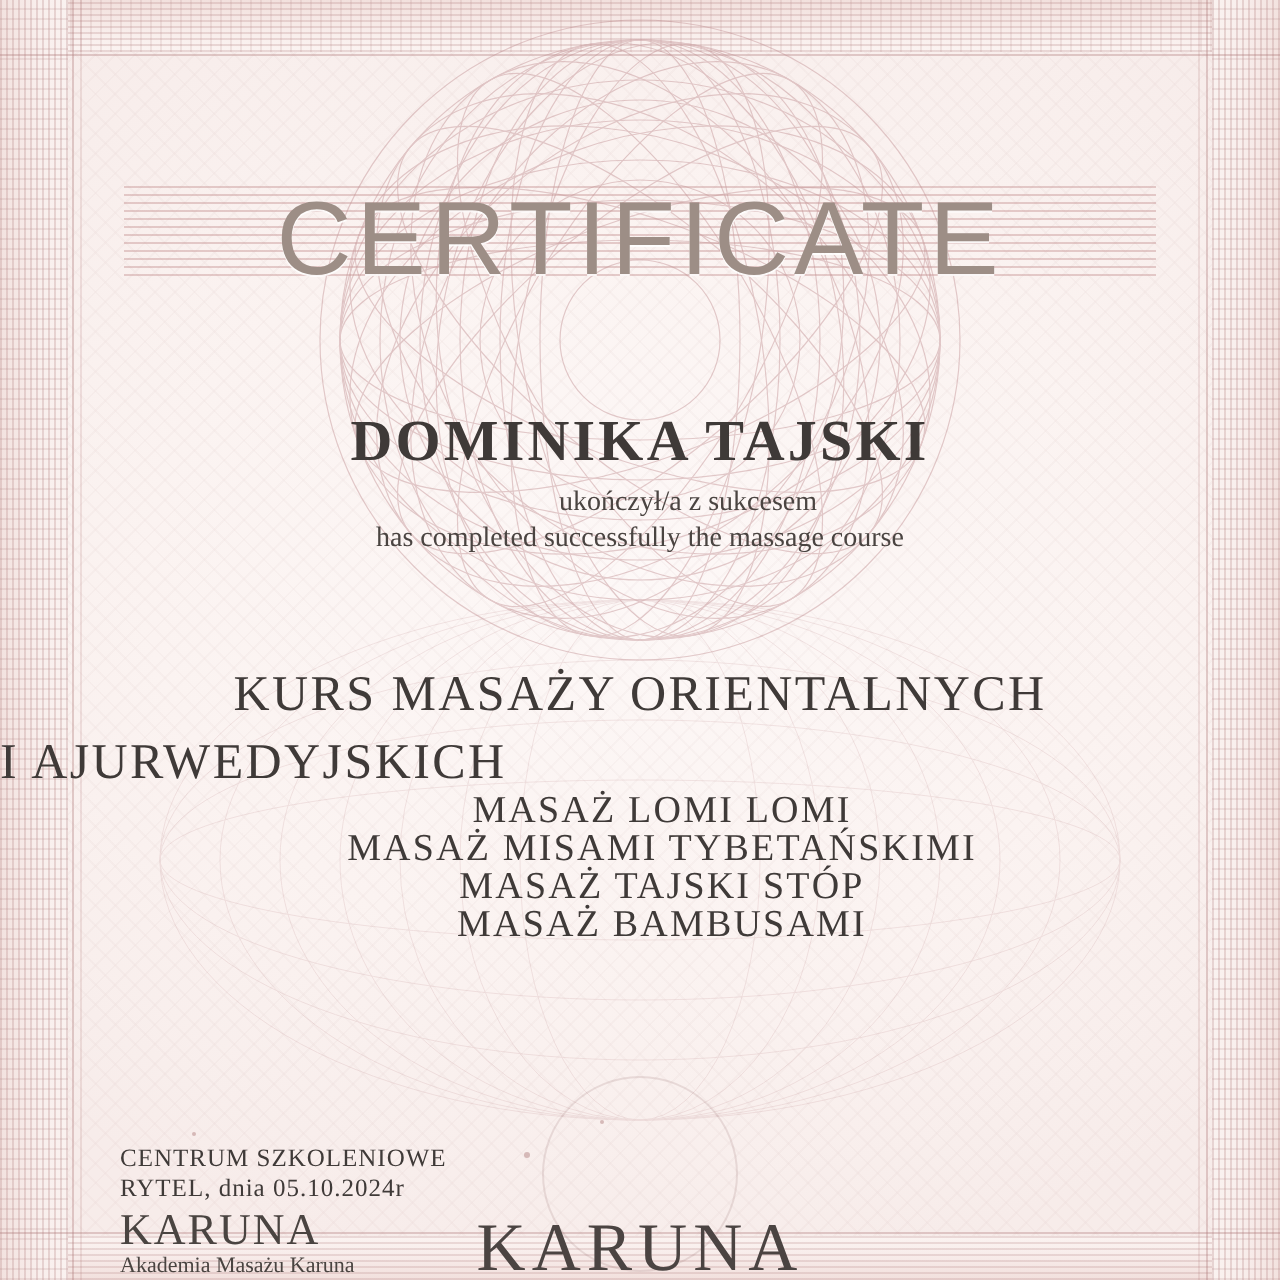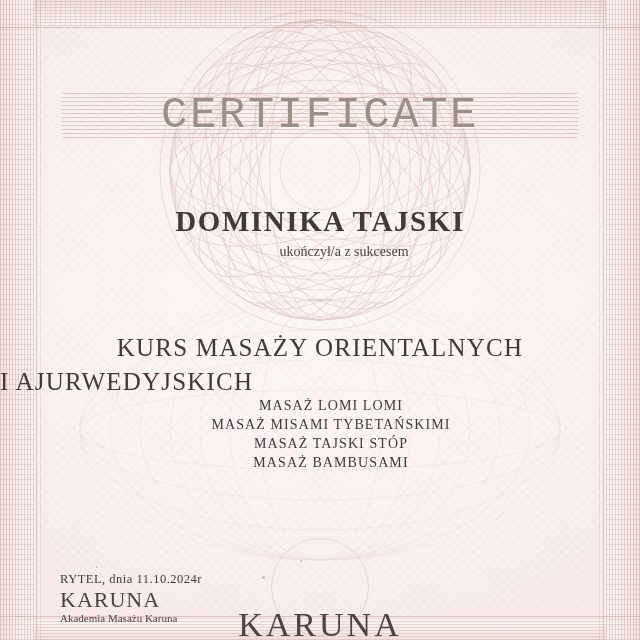--- a/index.html
+++ b/index.html
@@ -151,24 +151,24 @@
         rgba(199,150,150,0.45) 1px,
         rgba(255,255,255,0) 1px,
         rgba(255,255,255,0) 4px);
     pointer-events: none;
   }
   .title {
     position: absolute;
     left: 0; right: 0;
     top: 90px;
     text-align: center;
-    font-size: 44px;
+    font-size: 52px;
     letter-spacing: 2.5px;
     color: #9d8e86;
-    font-family: Liberation Mono, monospace;
+    font-family: Liberation Sans, sans-serif;
     text-shadow: 0 1px 0 rgba(255,255,255,0.85);
   }
 
   
   .recipient {
     position: absolute;
     left: 0; right: 0;
     top: 205px;
     text-align: center;
     font-size: 29px;
@@ -215,21 +215,21 @@
   }
 
   
   .modules {
     position: absolute;
     left: 0; right: 0;
     top: 396px;
     text-align: center;
   }
   .module-item {
-    font-size: 14px;
+    font-size: 19px;
     letter-spacing: 1.1px;
     color: #3f3a38;
     line-height: 19px;
     margin-left: 22px;
   }
 
   
   .footer {
     position: absolute;
     left: 60px;
@@ -373,33 +373,35 @@
         <ellipse rx="240" ry="40"></ellipse>
       </g>
     </g>
   </svg>
 
   <div class="title-strip"></div>
   <div class="title">CERTIFICATE</div>
 
   <div class="recipient">DOMINIKA TAJSKI</div>
   <div class="sub-pl">ukończył/a z sukcesem</div>
+  <div class="sub-en">has completed successfully the massage course</div>
 
   <div class="course-line1">KURS MASAŻY ORIENTALNYCH</div>
   <div class="course-line2">I AJURWEDYJSKICH</div>
 
   <div class="modules">
     <div class="module-item">MASAŻ LOMI  LOMI</div>
     <div class="module-item">MASAŻ MISAMI  TYBETAŃSKIMI</div>
     <div class="module-item">MASAŻ TAJSKI  STÓP</div>
     <div class="module-item">MASAŻ BAMBUSAMI</div>
   </div>
 
   <div class="footer">
-    <div class="footer-line">RYTEL, dnia 11.10.2024r</div>
+    <div class="footer-line">CENTRUM SZKOLENIOWE</div>
+    <div class="footer-line">RYTEL, dnia 05.10.2024r</div>
     <div class="logo-word">KARUNA</div>
     <div class="logo-sub">Akademia Masażu Karuna</div>
   </div>
 
   <div class="bottom-seal"></div>
   <div class="bottom-logo">KARUNA</div>
 
   <div class="speck" style="left:262px; top:576px; width:3px; height:3px;"></div>
   <div class="speck" style="left:300px; top:560px; width:2px; height:2px;"></div>
   <div class="speck" style="left:96px;  top:566px; width:2px; height:2px;"></div>

